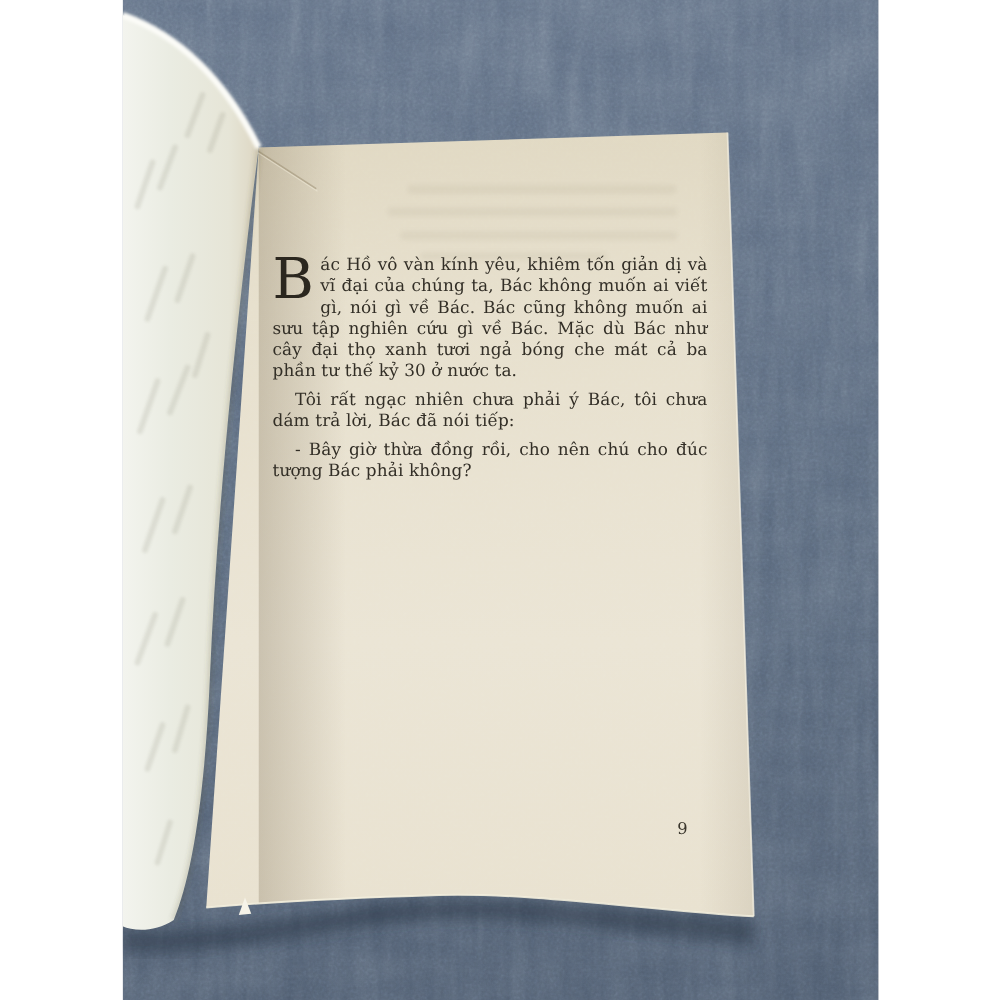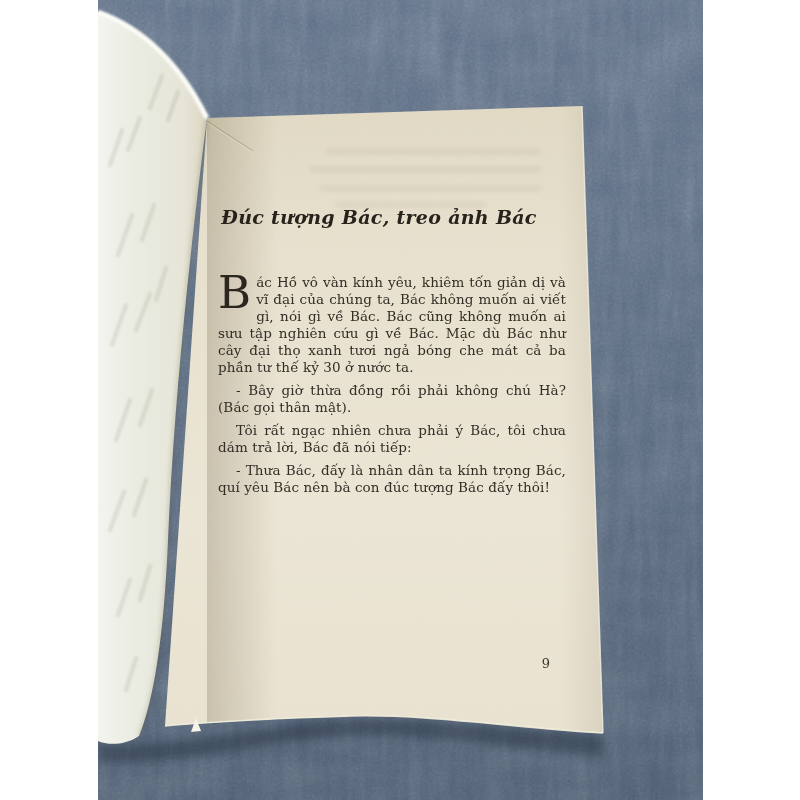--- a/index.html
+++ b/index.html
@@ -139,21 +139,19 @@
       <line x1="36" y1="515" x2="48" y2="480"></line>
       <line x1="20" y1="615" x2="32" y2="580"></line>
       <line x1="42" y1="600" x2="52" y2="566"></line>
       <line x1="28" y1="690" x2="38" y2="658"></line>
     </g>
 
     <polygon points="93,732 98,718 103,731" fill="#f6f3e8"></polygon>
   </svg>
 
   <div class="page-text">
-    <h1 class="title">Đúc tượng Bác, treo ảnh Bác</h1>
     <p class="para opening"><span class="dropcap">B</span><span>ác Hồ vô vàn kính yêu, khiêm tốn giản dị và vĩ đại của chúng ta, Bác không muốn ai viết gì, nói gì về Bác. Bác cũng không muốn ai sưu tập nghiên cứu gì về Bác. Mặc dù Bác như cây đại thọ xanh tươi ngả bóng che mát cả ba phần tư thế kỷ 30 ở nước ta.</span></p>
-    <p class="para">- Bây giờ thừa đồng rồi phải không chú Hà? (Bác gọi thân mật).</p>
     <p class="para">Tôi rất ngạc nhiên chưa phải ý Bác, tôi chưa dám trả lời, Bác đã nói tiếp:</p>
-    <p class="para">- Thưa Bác, đấy là nhân dân ta kính trọng Bác, quí yêu Bác nên bà con đúc tượng Bác đấy thôi!</p>
+    <p class="para">- Bây giờ thừa đồng rồi, cho nên chú cho đúc tượng Bác phải không?</p>
   </div>
 
   <div class="pageno">9</div>
 </div>
 
 </body></html>

